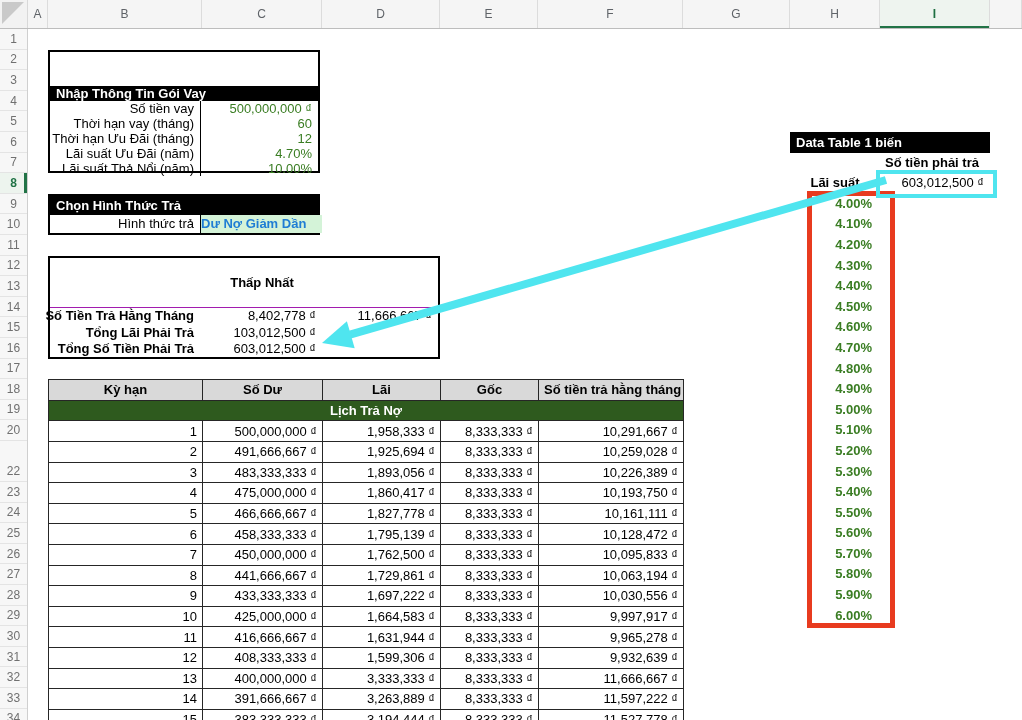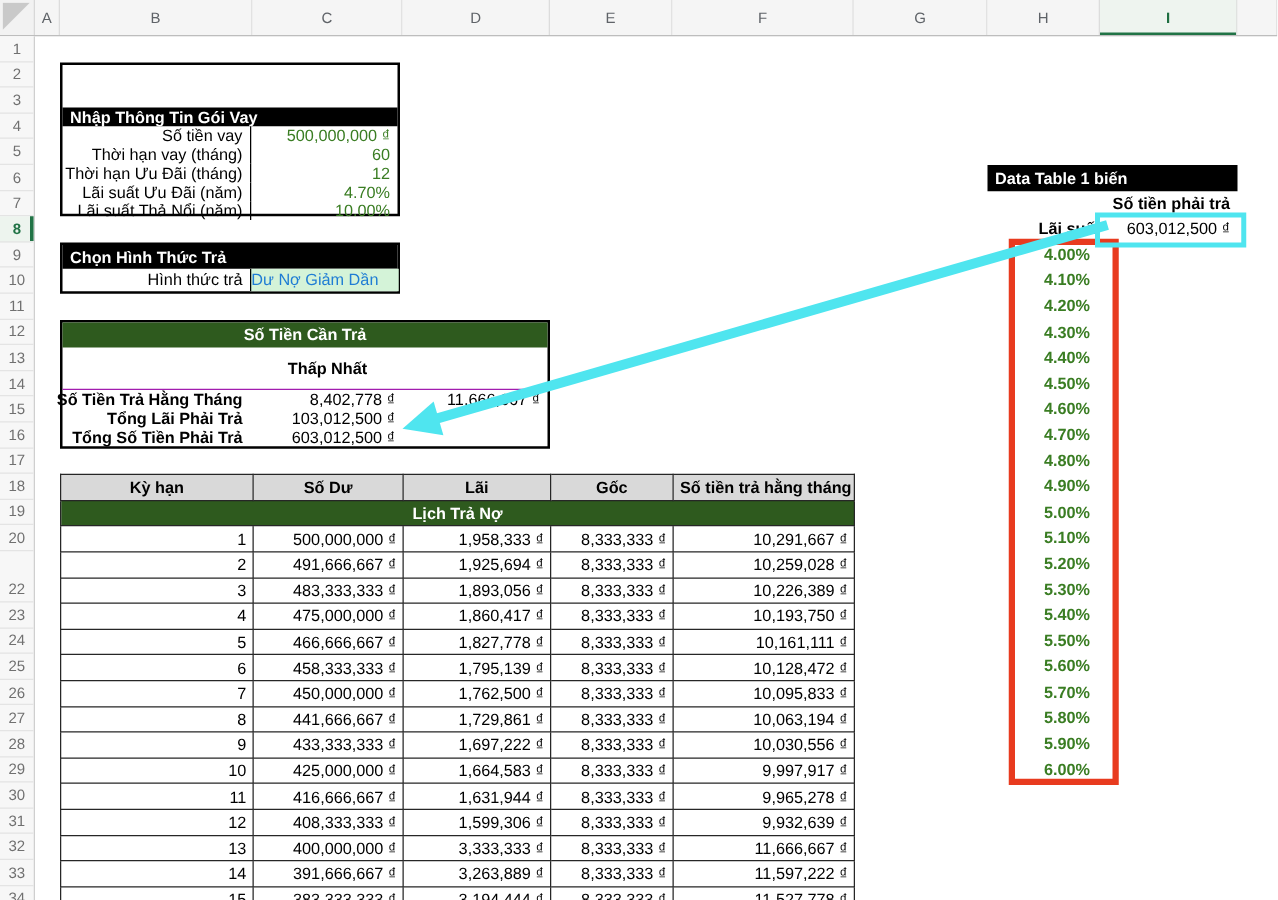--- a/index.html
+++ b/index.html
@@ -48,36 +48,36 @@
     background:var(--header_green); color:#fff; font-weight:bold;
     display:flex; align-items:center; justify-content:center; white-space:nowrap;
   }
   .boxed { border:2px solid #000; background:#fff; display:flex; flex-direction:column; }
   .kv-row { display:grid; grid-template-columns:150px 1fr; flex:1; }
   .kv-label { text-align:right; padding-right:6px; display:flex; align-items:center; justify-content:flex-end; white-space:nowrap; }
   .kv-value {
     border-left:1px solid #000; text-align:right; padding-right:6px;
     color:var(--input_green); display:flex; align-items:center; justify-content:flex-end; white-space:nowrap;
   }
-  .kv-value.blue { color:var(--link_blue); background:var(--light_green_bg); font-weight:normal; justify-content:center; padding-right:16px; }
+  .kv-value.blue { color:var(--link_blue); background:var(--light_green_bg); font-weight:bold; justify-content:center; padding-right:16px; }
   
   .sum-row { display:grid; grid-template-columns:152px 120px 1fr; flex:1; }
   .sum-cell { display:flex; align-items:center; white-space:nowrap; }
   .sum-head { font-weight:bold; justify-content:center; }
   .sum-label { font-weight:bold; justify-content:flex-end; padding-right:8px; }
   .sum-val { justify-content:flex-end; padding-right:6px; }
   .underline-row { border-bottom:1px solid #a21caf; }
   
   #schedule { border-collapse:collapse; table-layout:fixed; background:#fff; }
   #schedule td { border:1px solid #262626; white-space:nowrap; overflow:hidden; padding:0 5px; }
   #schedule .sch-title { background:var(--header_green); color:#fff; font-weight:bold; text-align:center; }
   #schedule .sch-head { background:#d9d9d9; font-weight:bold; text-align:center; }
   #schedule .sch-num { text-align:right; }
   
-  .bold-right { font-weight:bold; text-align:right; padding-right:6px; line-height:20.6px; white-space:nowrap; }
+  .bold-right { font-weight:bold; text-align:center; padding-right:6px; line-height:20.6px; white-space:nowrap; }
   .rate-cell { height:20.6px; line-height:20.6px; text-align:right; padding-right:12px; color:var(--input_green);font-weight:bold; }
   #redbox { border:5px solid var(--red_box); background:transparent; pointer-events:none; z-index:40; }
   #cyanbox { border:4px solid var(--cyan); background:transparent; z-index:60; }
   #arrow-svg { position:absolute; left:0; top:0; z-index:50; pointer-events:none; }
   .arrow-line { stroke:var(--cyan); stroke-width:8; }
   .arrow-head { fill:var(--cyan); }
 </style>
 </head>
 <body>
 
@@ -167,21 +167,20 @@
 
     <div class="abs boxed" style="left:19px; top:164.8px; width:272px; height:41.2px;">
       <div class="black-title" style="height:19px;">Chọn Hình Thức Trả</div>
       <div class="kv-row">
         <div class="kv-label">Hình thức trả</div>
         <div class="kv-value blue">Dư Nợ Giảm Dần</div>
       </div>
     </div>
 
     <div class="abs boxed" style="left:19px; top:226.6px; width:392px; height:103px;">
-      <div class="green-title" style="height:20px;">Số Tiền Cần Trả</div>
       <div class="sum-row underline-row">
         <div class="sum-cell"></div>
         <div class="sum-cell sum-head">Thấp Nhất</div>
       </div>
       <div id="summary-rows" style="display:flex; flex-direction:column; flex:1;">
           <div class="sum-row">
             <div class="sum-cell sum-label">Số Tiền Trả Hằng Tháng</div>
             <div class="sum-cell sum-val">8,402,778 ₫</div>
             <div class="sum-cell sum-val">11,666,667 ₫</div>
           </div>

